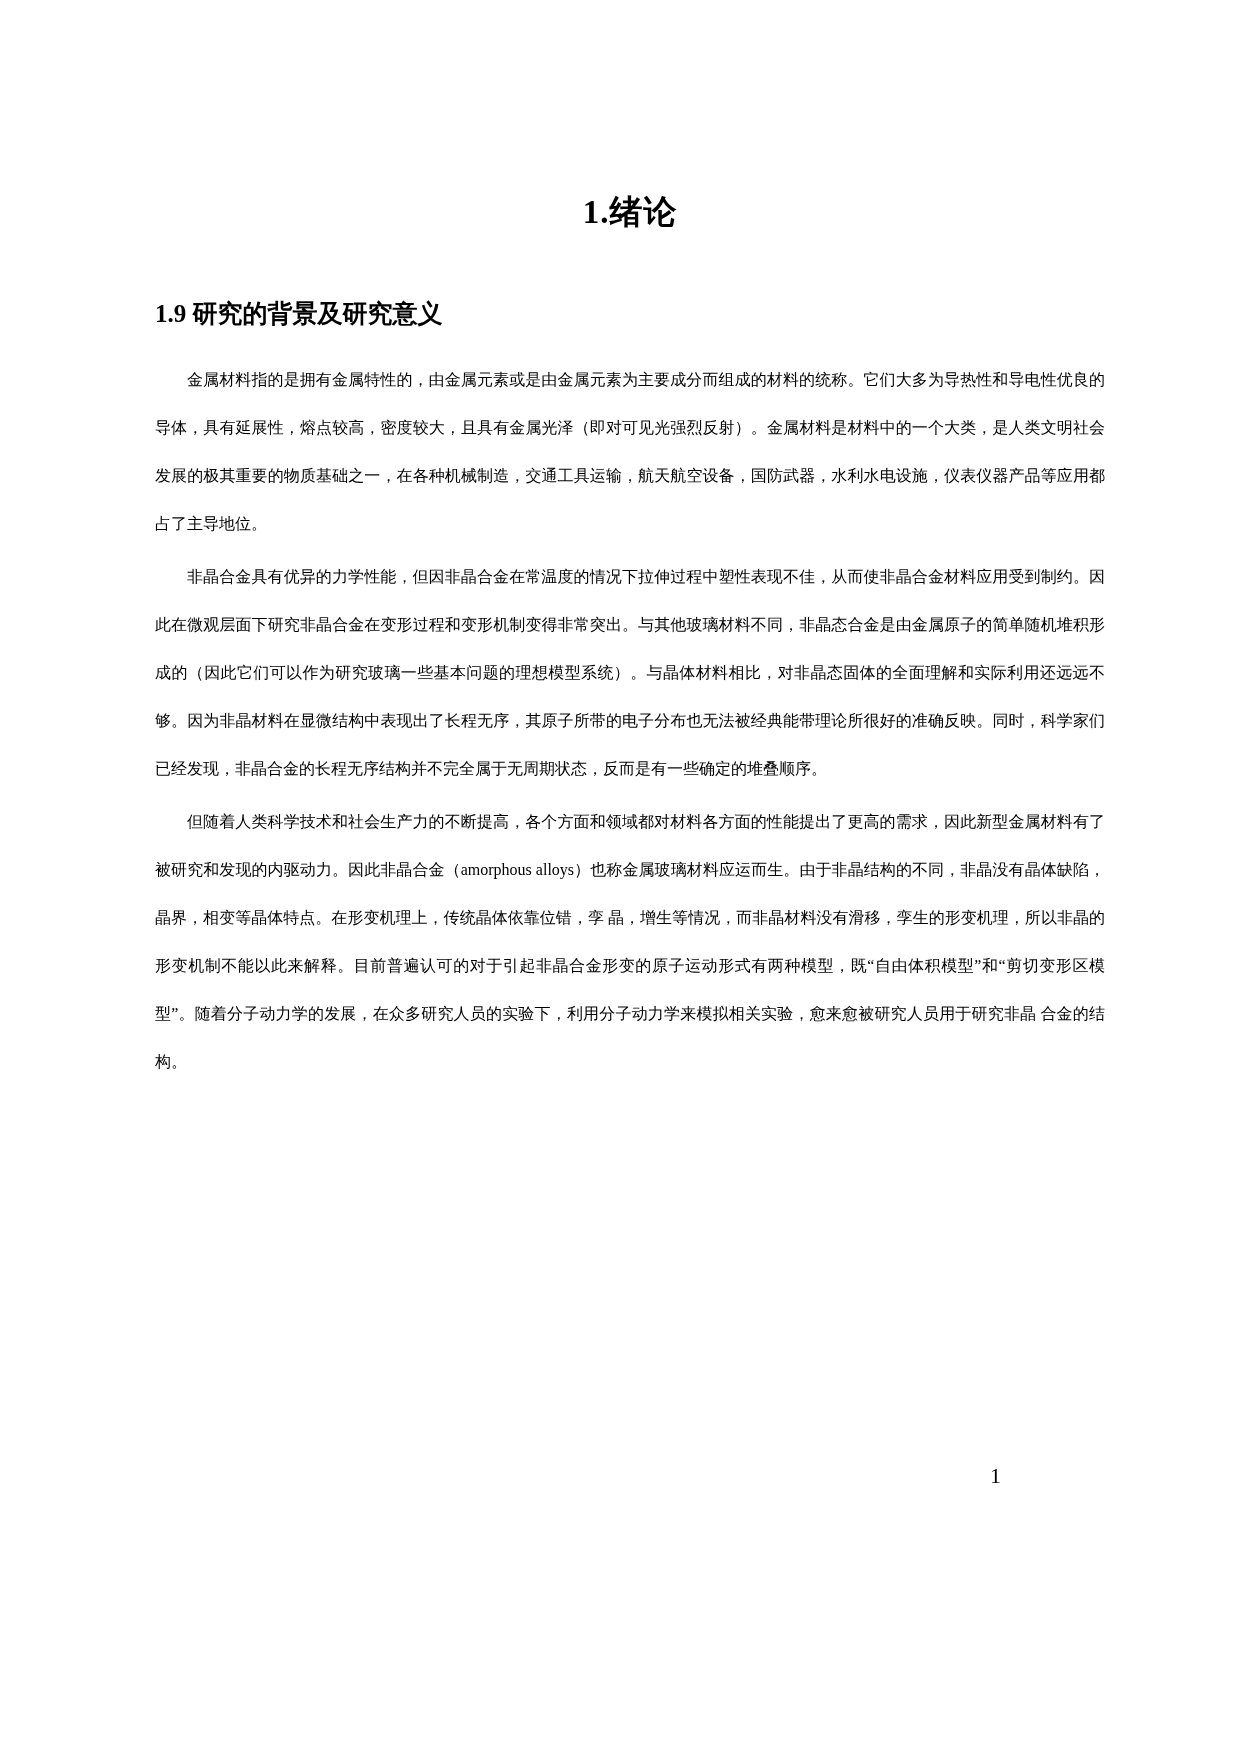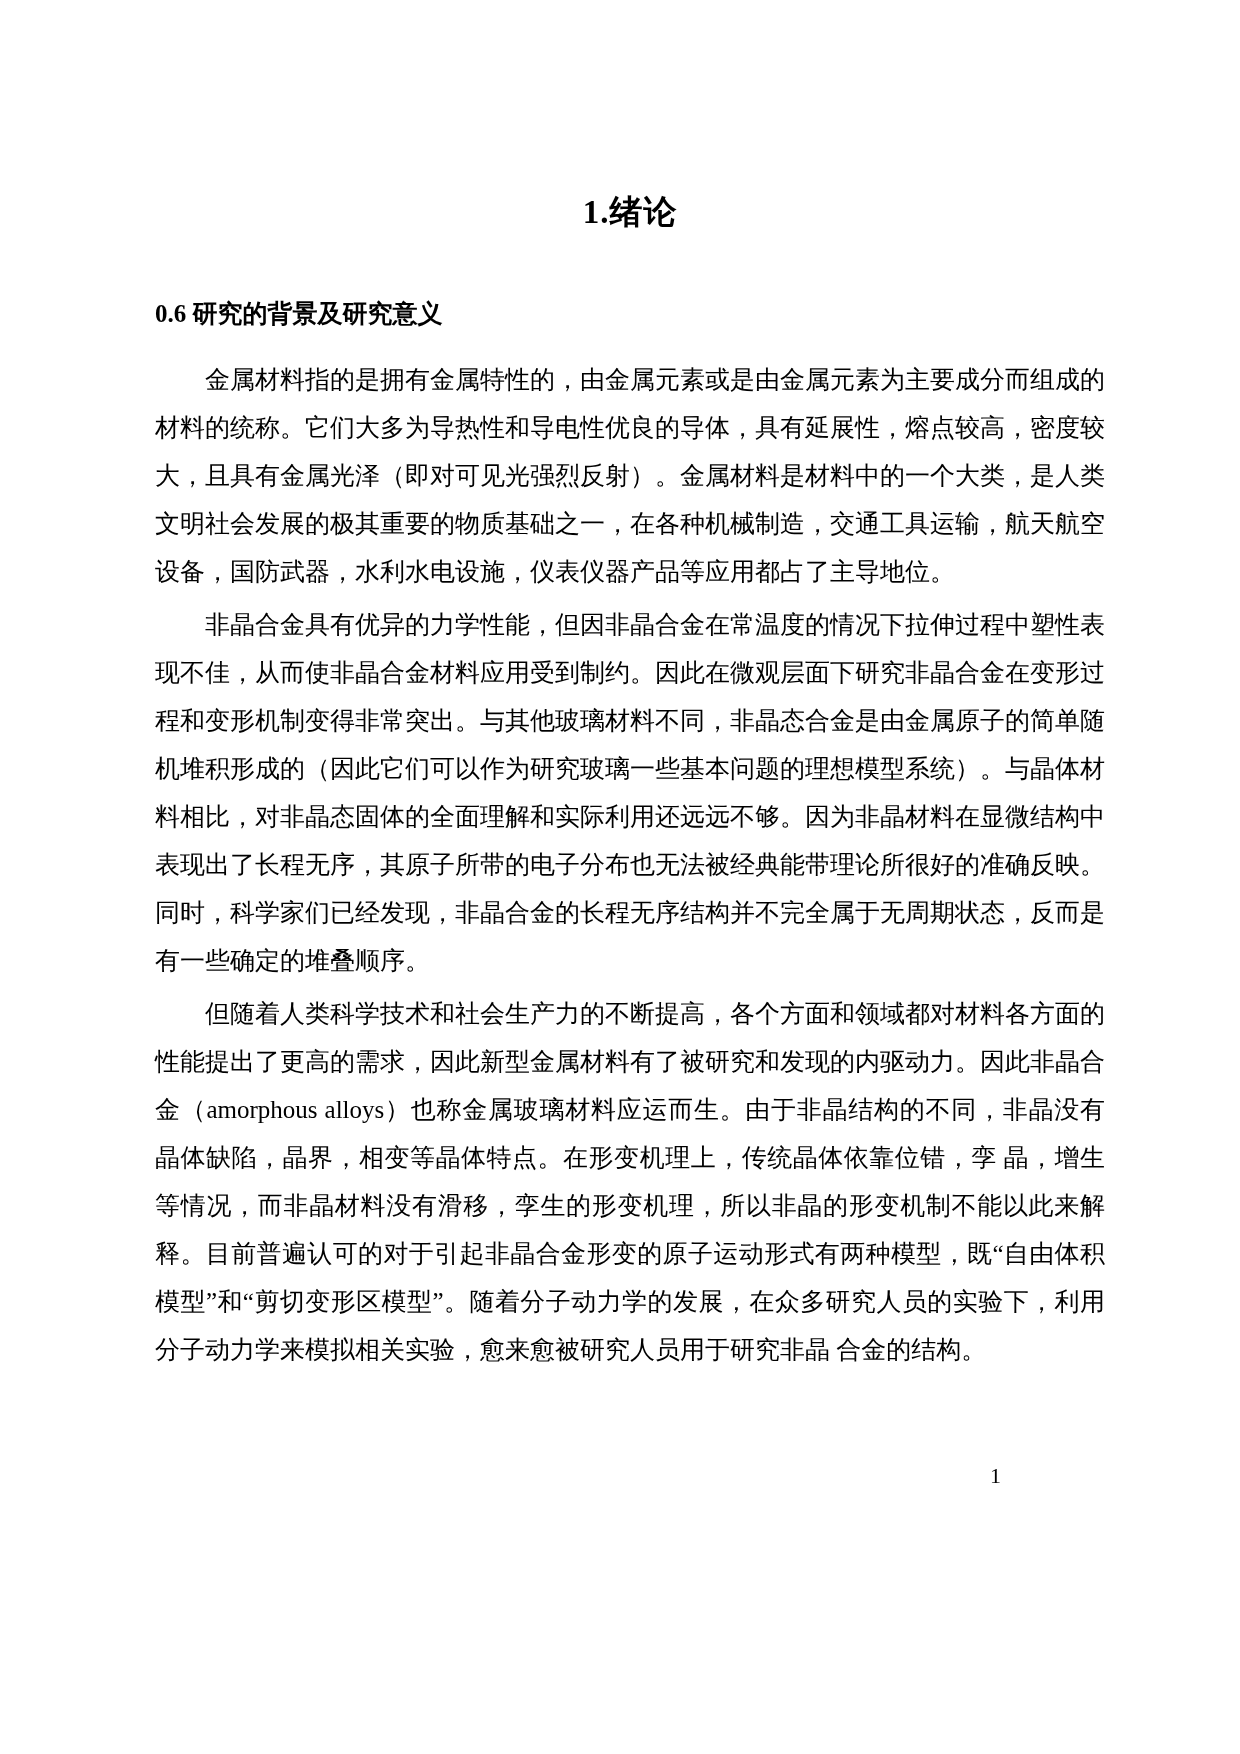--- a/index.html
+++ b/index.html
@@ -31,21 +31,21 @@
     letter-spacing: 1px;
   }
   .section-heading {
     margin: 66px 0 0 0;
     font-size: 25px;
     line-height: 32px;
     font-weight: bold;
   }
   .body-para {
     margin: 5px 0 0 0;
-    font-size: 25px;
+    font-size: 16px;
     line-height: 48px;
     text-align: justify;
     text-indent: 2em;
     word-break: break-all;
     overflow-wrap: break-word;
   }
   .body-para.first {
     margin-top: 26px;
   }
   .page-number {
@@ -55,19 +55,19 @@
     font-size: 22px;
     line-height: 28px;
   }
 </style>
 </head>
 <body>
 
 <div class="page">
   <div class="content">
     <h1 class="doc-title">1.绪论</h1>
-    <h2 class="section-heading">0.6 研究的背景及研究意义</h2>
+    <h2 class="section-heading">1.9 研究的背景及研究意义</h2>
     <p class="body-para first">金属材料指的是拥有金属特性的，由金属元素或是由金属元素为主要成分而组成的材料的统称。它们大多为导热性和导电性优良的导体，具有延展性，熔点较高，密度较大，且具有金属光泽（即对可见光强烈反射）。金属材料是材料中的一个大类，是人类文明社会发展的极其重要的物质基础之一，在各种机械制造，交通工具运输，航天航空设备，国防武器，水利水电设施，仪表仪器产品等应用都占了主导地位。</p>
     <p class="body-para">非晶合金具有优异的力学性能，但因非晶合金在常温度的情况下拉伸过程中塑性表现不佳，从而使非晶合金材料应用受到制约。因此在微观层面下研究非晶合金在变形过程和变形机制变得非常突出。与其他玻璃材料不同，非晶态合金是由金属原子的简单随机堆积形成的（因此它们可以作为研究玻璃一些基本问题的理想模型系统）。与晶体材料相比，对非晶态固体的全面理解和实际利用还远远不够。因为非晶材料在显微结构中表现出了长程无序，其原子所带的电子分布也无法被经典能带理论所很好的准确反映。同时，科学家们已经发现，非晶合金的长程无序结构并不完全属于无周期状态，反而是有一些确定的堆叠顺序。</p>
     <p class="body-para">但随着人类科学技术和社会生产力的不断提高，各个方面和领域都对材料各方面的性能提出了更高的需求，因此新型金属材料有了被研究和发现的内驱动力。因此非晶合金（amorphous alloys）也称金属玻璃材料应运而生。由于非晶结构的不同，非晶没有晶体缺陷，晶界，相变等晶体特点。在形变机理上，传统晶体依靠位错，孪 晶，增生等情况，而非晶材料没有滑移，孪生的形变机理，所以非晶的形变机制不能以此来解释。目前普遍认可的对于引起非晶合金形变的原子运动形式有两种模型，既“自由体积模型”和“剪切变形区模型”。随着分子动力学的发展，在众多研究人员的实验下，利用分子动力学来模拟相关实验，愈来愈被研究人员用于研究非晶 合金的结构。</p>
   </div>
   <div class="page-number">1</div>
 </div>
 
 </body></html>

